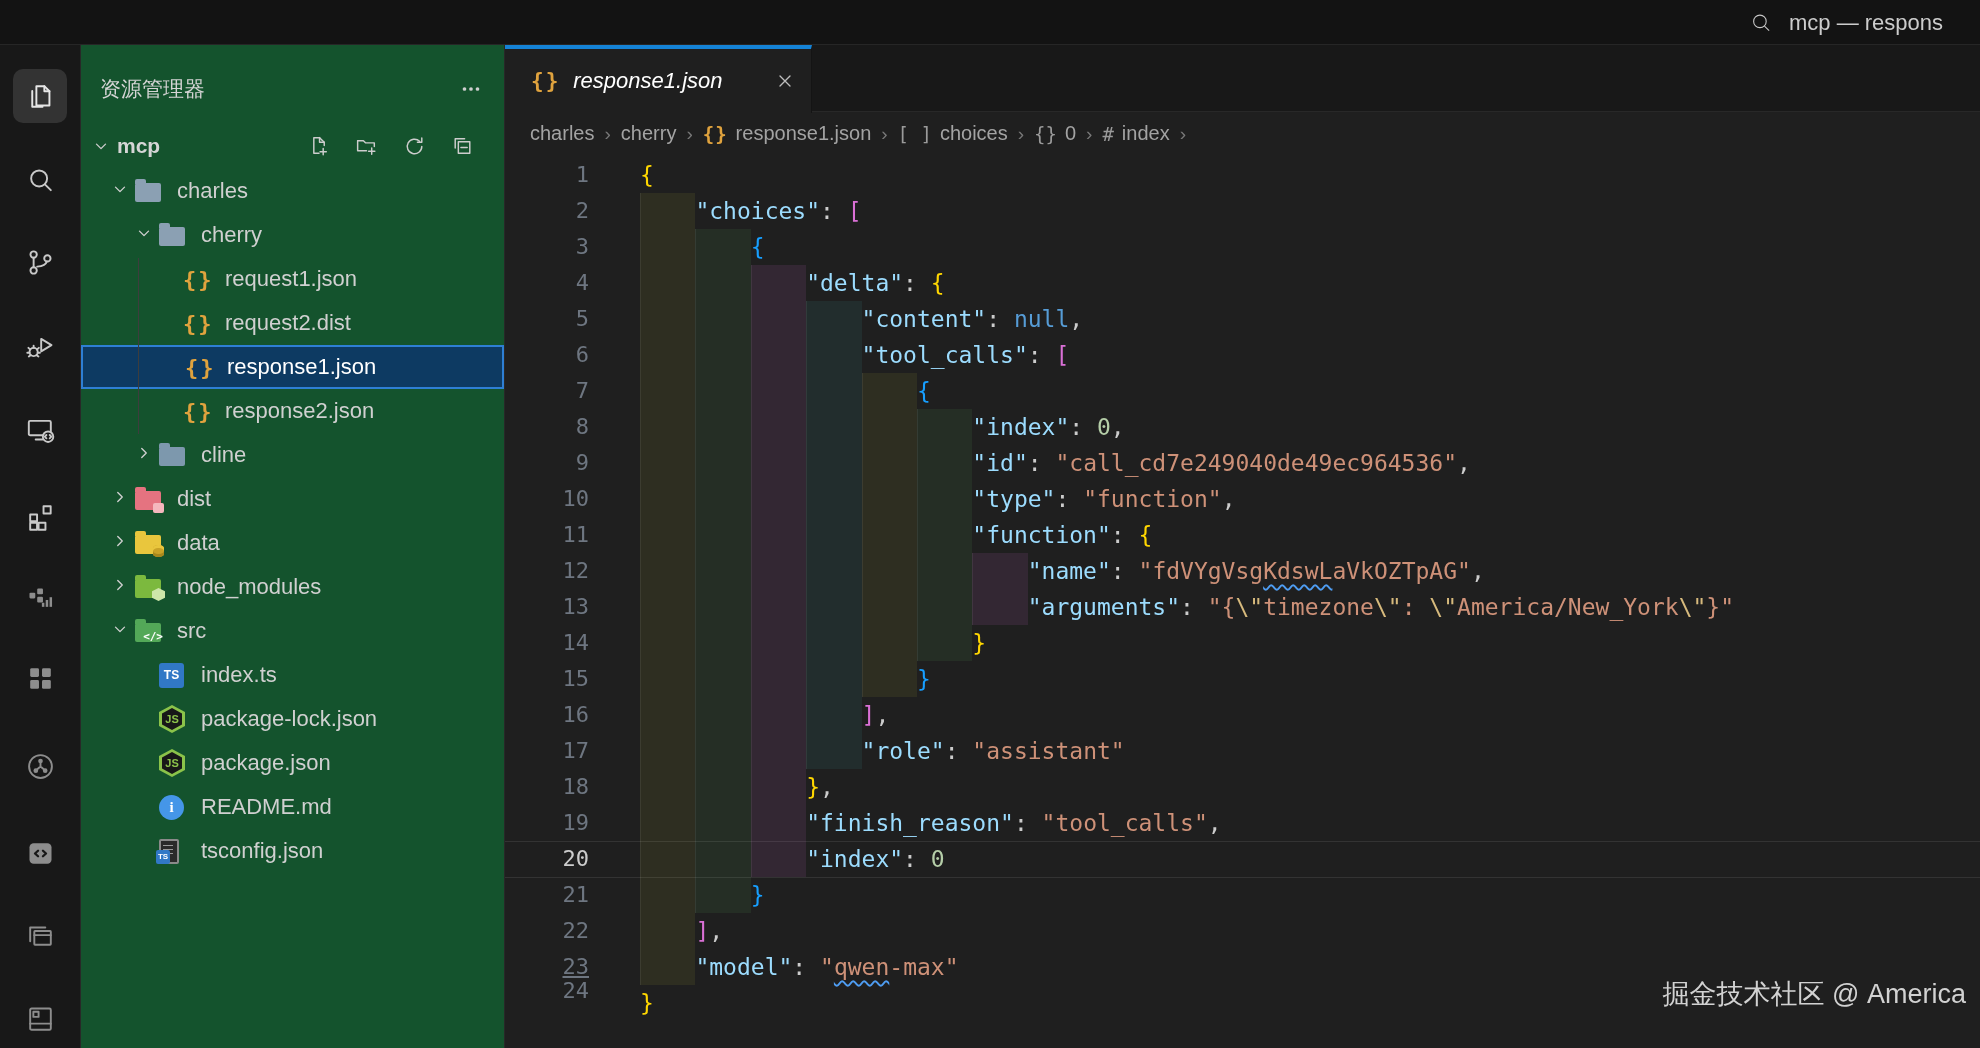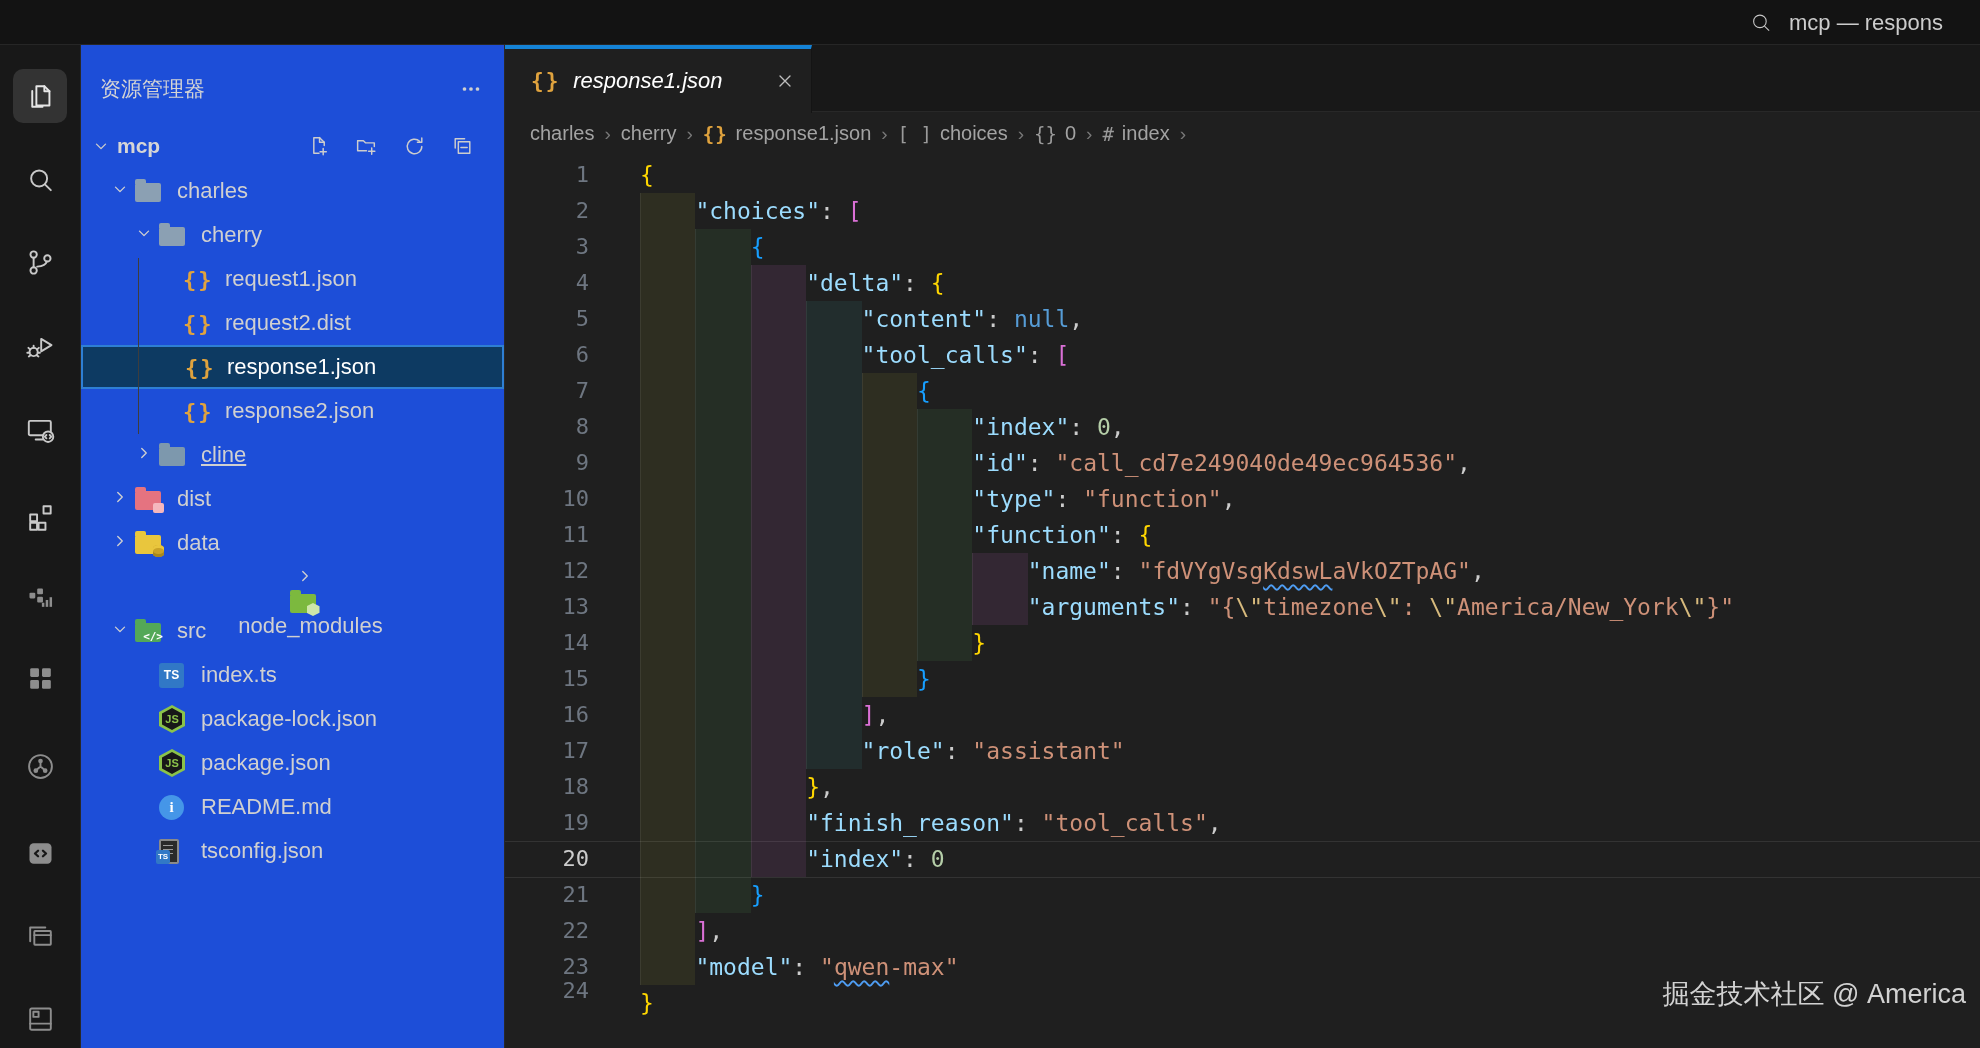--- a/index.html
+++ b/index.html
@@ -10,21 +10,21 @@
   .tb-search{position:absolute;left:1748px;top:0;height:45px;display:flex;align-items:center;gap:15px;color:#cfcfcf;}
   .tb-search svg{width:26px;height:26px;stroke:#c9c9c9;}
   .tb-title{font-size:22px;color:#cccccc;white-space:nowrap;}
   
   .activitybar{position:absolute;left:0;top:45px;width:81px;height:1003px;background:#181818;border-right:1px solid #282828;box-sizing:border-box;}
   .ab-item{position:absolute;left:13px;width:54px;height:54px;display:flex;align-items:center;justify-content:center;color:#c9c9c9;border-radius:10px;}
   .ab-item svg{width:33px;height:33px;stroke:currentColor;fill:none;stroke-width:1.4;stroke-linecap:round;stroke-linejoin:round;}
   .ab-item.active{background:#333333;color:#e6e6e6;}
   .ab-item.dim{color:#8d8d8d;}
   
-  .sidebar{position:absolute;left:81px;top:45px;width:424px;height:1003px;background:#1d4ed8;border-right:1px solid #282828;box-sizing:border-box;}
+  .sidebar{position:absolute;left:81px;top:45px;width:424px;height:1003px;background:#14532d;border-right:1px solid #282828;box-sizing:border-box;}
   .sb-header{position:absolute;top:24px;left:19px;right:18px;height:40px;display:flex;align-items:center;color:#d4d4d4;font-size:21px;}
   .sb-more{margin-left:auto;width:30px;height:30px;display:flex;align-items:center;justify-content:center;color:#cfcfcf;}
   .sb-more svg{width:26px;height:26px;}
   .sb-section{position:absolute;top:83px;left:8px;right:18px;height:36px;display:flex;align-items:center;color:#d6d6d6;}
   .sb-section .chev{width:24px;height:24px;display:flex;align-items:center;justify-content:center;color:#cbcbcb;}
   .chev svg{width:18px;height:18px;stroke:currentColor;fill:none;stroke-width:1.8;stroke-linecap:round;stroke-linejoin:round;}
   .sec-name{font-size:21px;font-weight:bold;margin-left:4px;}
   .sec-actions{margin-left:auto;display:flex;gap:21px;margin-right:10px;}
   .act-btn{width:27px;height:27px;display:flex;align-items:center;justify-content:center;color:#cdcdcd;}
   .act-btn svg{width:25px;height:25px;stroke:currentColor;fill:none;stroke-width:1.4;stroke-linecap:round;stroke-linejoin:round;}
@@ -296,21 +296,21 @@
           </span>
           <span class="lbl">response1.json</span>
         </div>
         <div class="trow" style="padding-left: 78px;">
           <span class="spacer"></span>
           <span class="ficon">
             <span class="braces-ic">{}</span>
           </span>
           <span class="lbl">response2.json</span>
         </div>
-        <div class="trow" style="padding-left: 54px; text-decoration: underline;">
+        <div class="trow" style="padding-left: 54px;">
           <span class="chev"><svg viewBox="0 0 24 24">
               <path d="M9 6l6 6-6 6"></path>
             </svg></span>
           <span class="ficon">
             <span class="folder" style="--fc:#7d98ad"></span>
           </span>
           <span class="lbl">cline</span>
         </div>
         <div class="trow" style="padding-left: 30px;">
           <span class="chev"><svg viewBox="0 0 24 24">
@@ -327,21 +327,21 @@
           <span class="chev"><svg viewBox="0 0 24 24">
               <path d="M9 6l6 6-6 6"></path>
             </svg></span>
           <span class="ficon">
             <span class="folder" style="--fc:#e9c63d">
               <span class="ov ov-db"></span>
             </span>
           </span>
           <span class="lbl">data</span>
         </div>
-        <div class="trow" style="padding-left: 30px; flex-direction: column;">
+        <div class="trow" style="padding-left: 30px;">
           <span class="chev"><svg viewBox="0 0 24 24">
               <path d="M9 6l6 6-6 6"></path>
             </svg></span>
           <span class="ficon">
             <span class="folder" style="--fc:#7cb93e">
               <span class="ov ov-hex"></span>
             </span>
           </span>
           <span class="lbl">node_modules</span>
         </div>
@@ -463,21 +463,21 @@
         <div class="gnum" style="top: 432px;">13</div>
         <div class="gnum" style="top: 468px;">14</div>
         <div class="gnum" style="top: 504px;">15</div>
         <div class="gnum" style="top: 540px;">16</div>
         <div class="gnum" style="top: 576px;">17</div>
         <div class="gnum" style="top: 612px;">18</div>
         <div class="gnum" style="top: 648px;">19</div>
         <div class="gnum cur" style="top: 684px;">20</div>
         <div class="gnum" style="top: 720px;">21</div>
         <div class="gnum" style="top: 756px;">22</div>
-        <div class="gnum" style="top: 792px;">23</div>
+        <div class="gnum" style="top: 792px; text-decoration: underline;">23</div>
         <div class="gnum" style="top: 816px;">24</div>
       </div>
     <div class="codearea" id="codearea">
         <div class="code-line" style="top: 0px;"><span class="lt"><span class="tk-b1">{</span></span></div>
         <div class="code-line" style="top: 36px;"><span class="band c0" style="left: calc(0ch);"></span><span class="lt">    <span class="tk-key">"choices"</span><span class="tk-punc">: </span><span class="tk-b2">[</span></span></div>
         <div class="code-line" style="top: 72px;"><span class="band c0" style="left: calc(0ch);"></span><span class="band c1" style="left: calc(4ch);"></span><span class="lt">        <span class="tk-b3">{</span></span></div>
         <div class="code-line" style="top: 108px;"><span class="band c0" style="left: calc(0ch);"></span><span class="band c1" style="left: calc(4ch);"></span><span class="band c2" style="left: calc(8ch);"></span><span class="lt">            <span class="tk-key">"delta"</span><span class="tk-punc">: </span><span class="tk-b1">{</span></span></div>
         <div class="code-line" style="top: 144px;"><span class="band c0" style="left: calc(0ch);"></span><span class="band c1" style="left: calc(4ch);"></span><span class="band c2" style="left: calc(8ch);"></span><span class="band c3" style="left: calc(12ch);"></span><span class="lt">                <span class="tk-key">"content"</span><span class="tk-punc">: </span><span class="tk-kw">null</span><span class="tk-punc">,</span></span></div>
         <div class="code-line" style="top: 180px;"><span class="band c0" style="left: calc(0ch);"></span><span class="band c1" style="left: calc(4ch);"></span><span class="band c2" style="left: calc(8ch);"></span><span class="band c3" style="left: calc(12ch);"></span><span class="lt">                <span class="tk-key">"tool_calls"</span><span class="tk-punc">: </span><span class="tk-b2">[</span></span></div>
         <div class="code-line" style="top: 216px;"><span class="band c0" style="left: calc(0ch);"></span><span class="band c1" style="left: calc(4ch);"></span><span class="band c2" style="left: calc(8ch);"></span><span class="band c3" style="left: calc(12ch);"></span><span class="band c0" style="left: calc(16ch);"></span><span class="lt">                    <span class="tk-b3">{</span></span></div>

